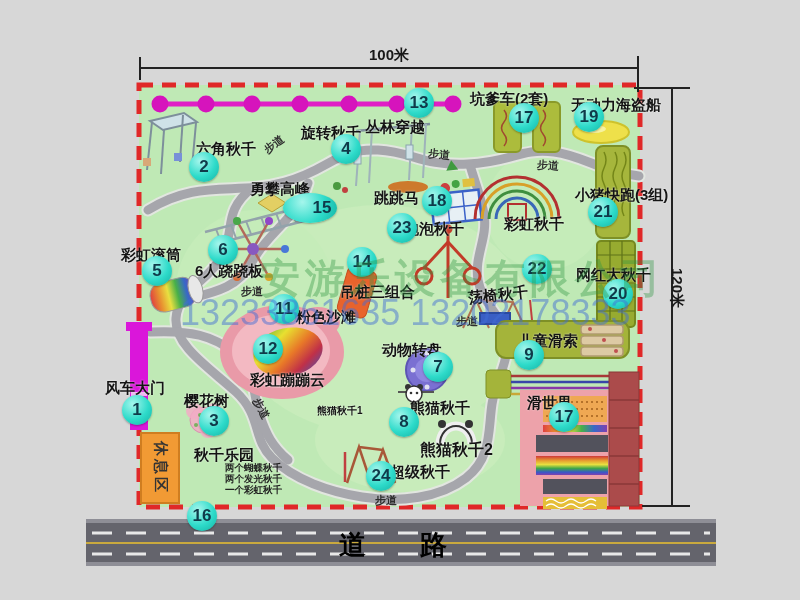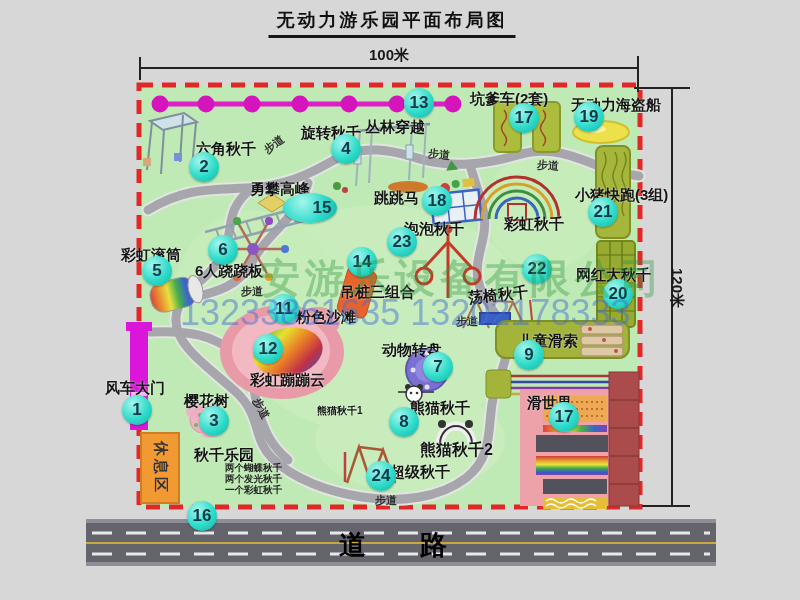--- a/index.html
+++ b/index.html
@@ -306,21 +306,20 @@
   <g stroke="#222" stroke-width="2">
     <line x1="140" y1="68" x2="638" y2="68"></line>
     <line x1="140" y1="57" x2="140" y2="80"></line>
     <line x1="638" y1="56" x2="638" y2="92"></line>
     <line x1="672" y1="88" x2="672" y2="506"></line>
     <line x1="634" y1="88" x2="690" y2="88"></line>
     <line x1="642" y1="506" x2="690" y2="506"></line>
   </g>
 </svg>
 
-<div id="title">无动力游乐园平面布局图</div>
 <div class="dim-label" id="dim-top">100米</div>
 <div class="dim-label" id="dim-right">120米</div>
 <div id="rest-area-label">休息区</div>
 
 <div id="swing-notes">
   <div>两个蝴蝶秋千</div>
   <div>两个发光秋千</div>
   <div>一个彩虹秋千</div>
 </div>
 
@@ -363,21 +362,21 @@
       <div class="badge" style="left: 437px; top: 201px;">18</div>
       <div class="attr-label" style="left: 571px; top: 96px;">无动力海盗船</div>
       <div class="badge" style="left: 589px; top: 117px;">19</div>
       <div class="attr-label" style="left: 576px; top: 266px;">网红大秋千</div>
       <div class="badge" style="left: 618px; top: 294px;">20</div>
       <div class="attr-label" style="left: 575px; top: 186px;">小猪快跑(3组)</div>
       <div class="badge" style="left: 603px; top: 212px;">21</div>
       <div class="attr-label" style="left: 468px; top: 286px; transform: rotate(-6deg);">荡椅秋千</div>
       <div class="badge" style="left: 537px; top: 269px;">22</div>
       <div class="attr-label" style="left: 404px; top: 220px;">泡泡秋千</div>
-      <div class="badge" style="left: 402px; top: 242px;">23</div>
+      <div class="badge" style="left: 402px; top: 228px;">23</div>
       <div class="attr-label" style="left: 390px; top: 463px;">超级秋千</div>
       <div class="badge" style="left: 381px; top: 476px;">24</div>
       <div class="attr-label" style="left: 504px; top: 215px; font-size: 15px;">彩虹秋千</div>
       <div class="attr-label" style="left: 317px; top: 404px; font-size: 10px;">熊猫秋千1</div>
       <div class="attr-label" style="left: 420px; top: 440px; font-size: 16px;">熊猫秋千2</div>
       <div class="path-label" style="left: 263px; top: 137px; transform: rotate(-36deg);">步道</div>
       <div class="path-label" style="left: 428px; top: 147px; transform: rotate(6deg);">步道</div>
       <div class="path-label" style="left: 537px; top: 158px; transform: rotate(4deg);">步道</div>
       <div class="path-label" style="left: 241px; top: 284px;">步道</div>
       <div class="path-label" style="left: 456px; top: 314px;">步道</div>

